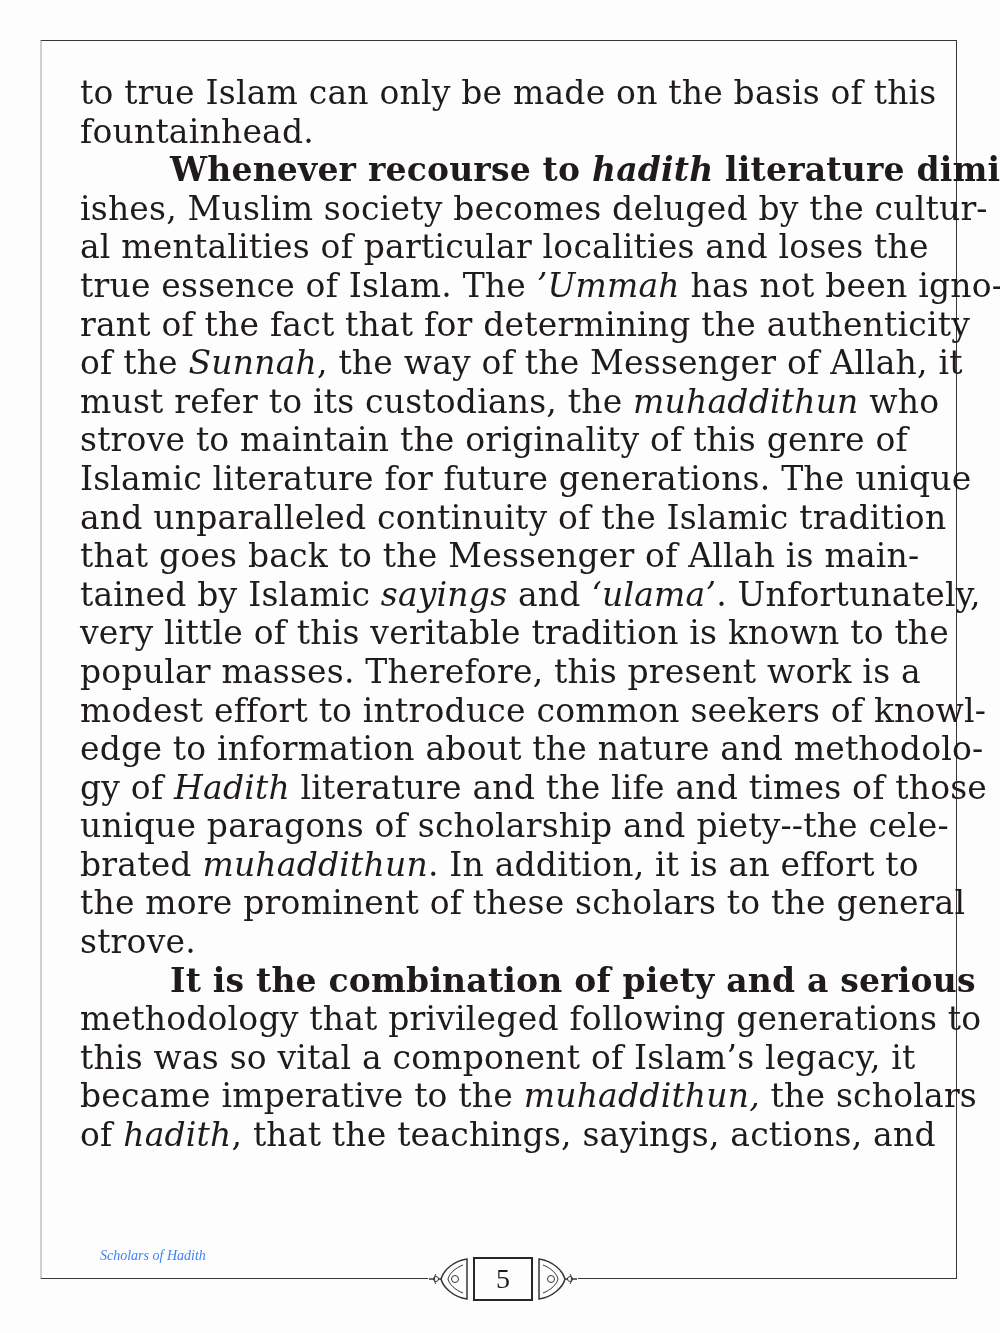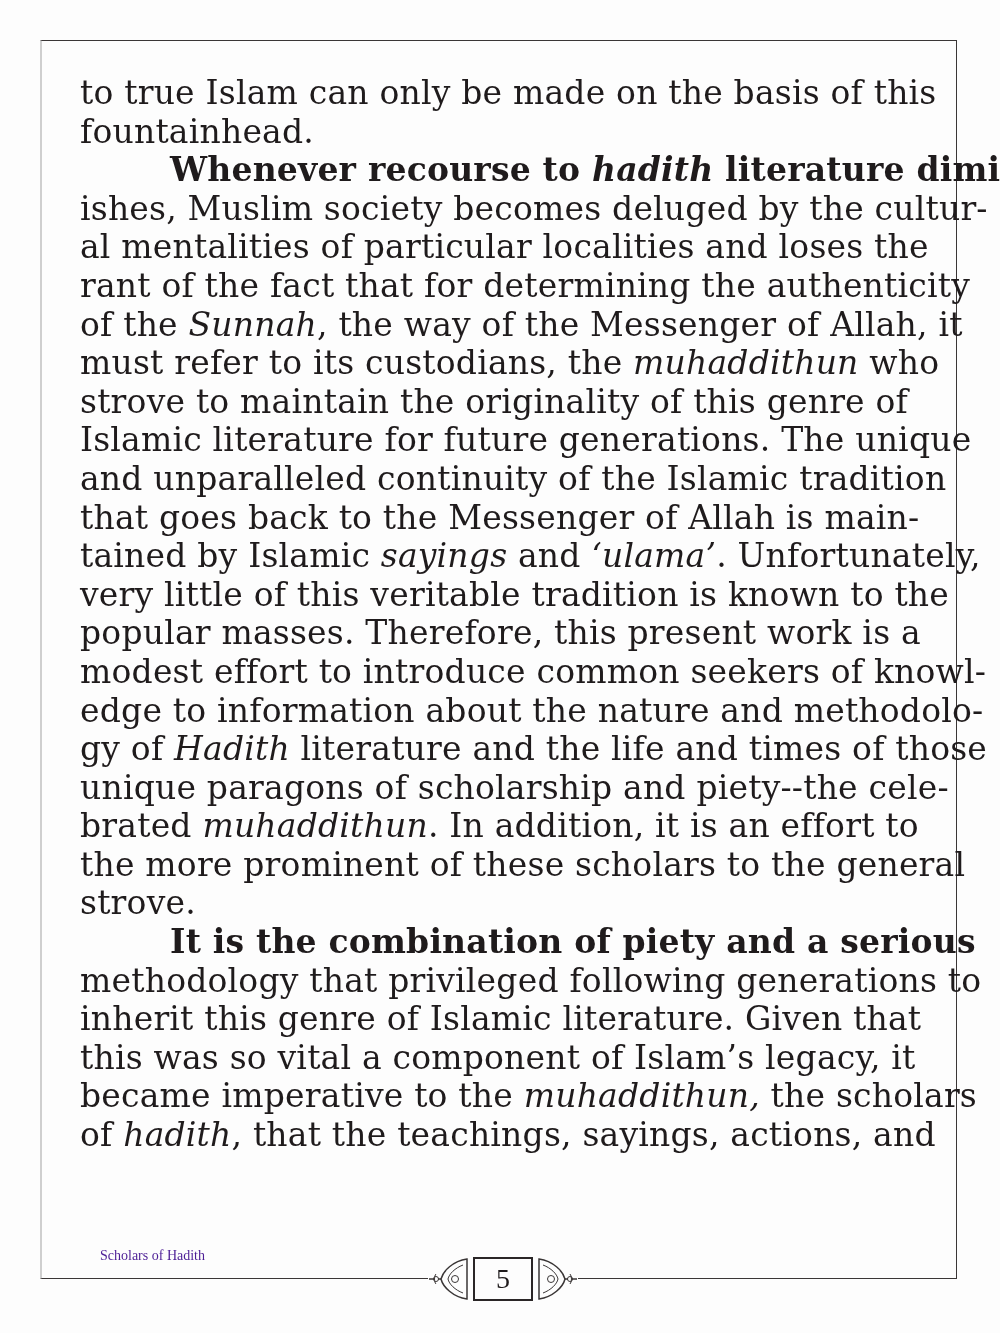--- a/index.html
+++ b/index.html
@@ -27,21 +27,21 @@
     display: block; white-space: nowrap;
     text-align: justify; text-align-last: justify;
     height: 38.6px;
   }
   .line.last { text-align-last: left; }
   .line.indent { padding-left: 90px; font-weight: bold; }
   em { font-style: italic; }
   .footer-title {
     position: absolute; left: 100px; top: 1248px;
     font-family: "Liberation Serif", "DejaVu Serif", serif;
-    font-size: 14px; color: #4c1d95;
+    font-style: italic; font-size: 14px; color: #3b82f6;
   }
   .folio {
     position: absolute; left: 428px; top: 1255px; width: 150px; height: 48px;
     display: flex; align-items: center; justify-content: center;
     background: #fdfdfd;
   }
   .folio-box {
     width: 60px; height: 44px; border: 2px solid #2a2627; box-sizing: border-box;
     display: flex; align-items: center; justify-content: center;
     font-family: "Liberation Serif", "DejaVu Serif", serif;
@@ -53,40 +53,40 @@
 <body>
 
 <div class="page-frame"></div>
 
 <div class="body-text" id="body-text">
     <span class="line"><span>to true Islam can only be made on the basis of this</span></span>
     <span class="line last"><span>fountainhead.</span></span>
     <span class="line indent"><span>Whenever recourse to </span><em>hadith</em><span> literature dimin-</span></span>
     <span class="line"><span>ishes, Muslim society becomes deluged by the cultur-</span></span>
     <span class="line"><span>al mentalities of particular localities and loses the</span></span>
+    <span class="line"><span>true essence of Islam. The </span><em>’Ummah</em><span> has not been igno-</span></span>
     <span class="line"><span>rant of the fact that for determining the authenticity</span></span>
     <span class="line"><span>of the </span><em>Sunnah</em><span>, the way of the Messenger of Allah, it</span></span>
     <span class="line"><span>must refer to its custodians, the </span><em>muhaddithun</em><span> who</span></span>
     <span class="line"><span>strove to maintain the originality of this genre of</span></span>
     <span class="line"><span>Islamic literature for future generations.  The unique</span></span>
     <span class="line"><span>and unparalleled continuity of the Islamic tradition</span></span>
     <span class="line"><span>that goes back to the Messenger of Allah is main-</span></span>
     <span class="line"><span>tained by Islamic </span><em>sayings</em><span> and </span><em>‘ulama’</em><span>.  Unfortunately,</span></span>
     <span class="line"><span>very little of this veritable tradition is known to the</span></span>
     <span class="line"><span>popular masses.  Therefore, this present work is a</span></span>
     <span class="line"><span>modest effort to introduce common seekers of knowl-</span></span>
     <span class="line"><span>edge to information about the nature and methodolo-</span></span>
     <span class="line"><span>gy of </span><em>Hadith</em><span> literature and the life and times of those</span></span>
     <span class="line"><span>unique paragons of scholarship and piety--the cele-</span></span>
     <span class="line"><span>brated </span><em>muhaddithun</em><span>. In addition, it is an effort to</span></span>
     <span class="line"><span>the more prominent of these scholars to the general</span></span>
     <span class="line last"><span>strove.</span></span>
     <span class="line indent"><span>It is the combination of piety and a serious</span></span>
     <span class="line"><span>methodology that privileged following generations to</span></span>
-    <span class="line"><span>inherit this genre of Islamic literature.  Given that</span></span>
     <span class="line"><span>this was so vital a component of Islam’s legacy, it</span></span>
     <span class="line"><span>became imperative to the </span><em>muhaddithun,</em><span> the scholars</span></span>
     <span class="line"><span>of </span><em>hadith</em><span>, that the teachings, sayings, actions, and</span></span>
   </div>
 
 <div class="footer-title">Scholars of Hadith</div>
 
 <div class="folio">
   <svg class="ornament" viewBox="0 0 40 48">
     <path d="M38 4 C24 6 14 16 12 24 C14 32 24 42 38 44 Z" fill="none" stroke="#3a3636" stroke-width="1.5"></path>

